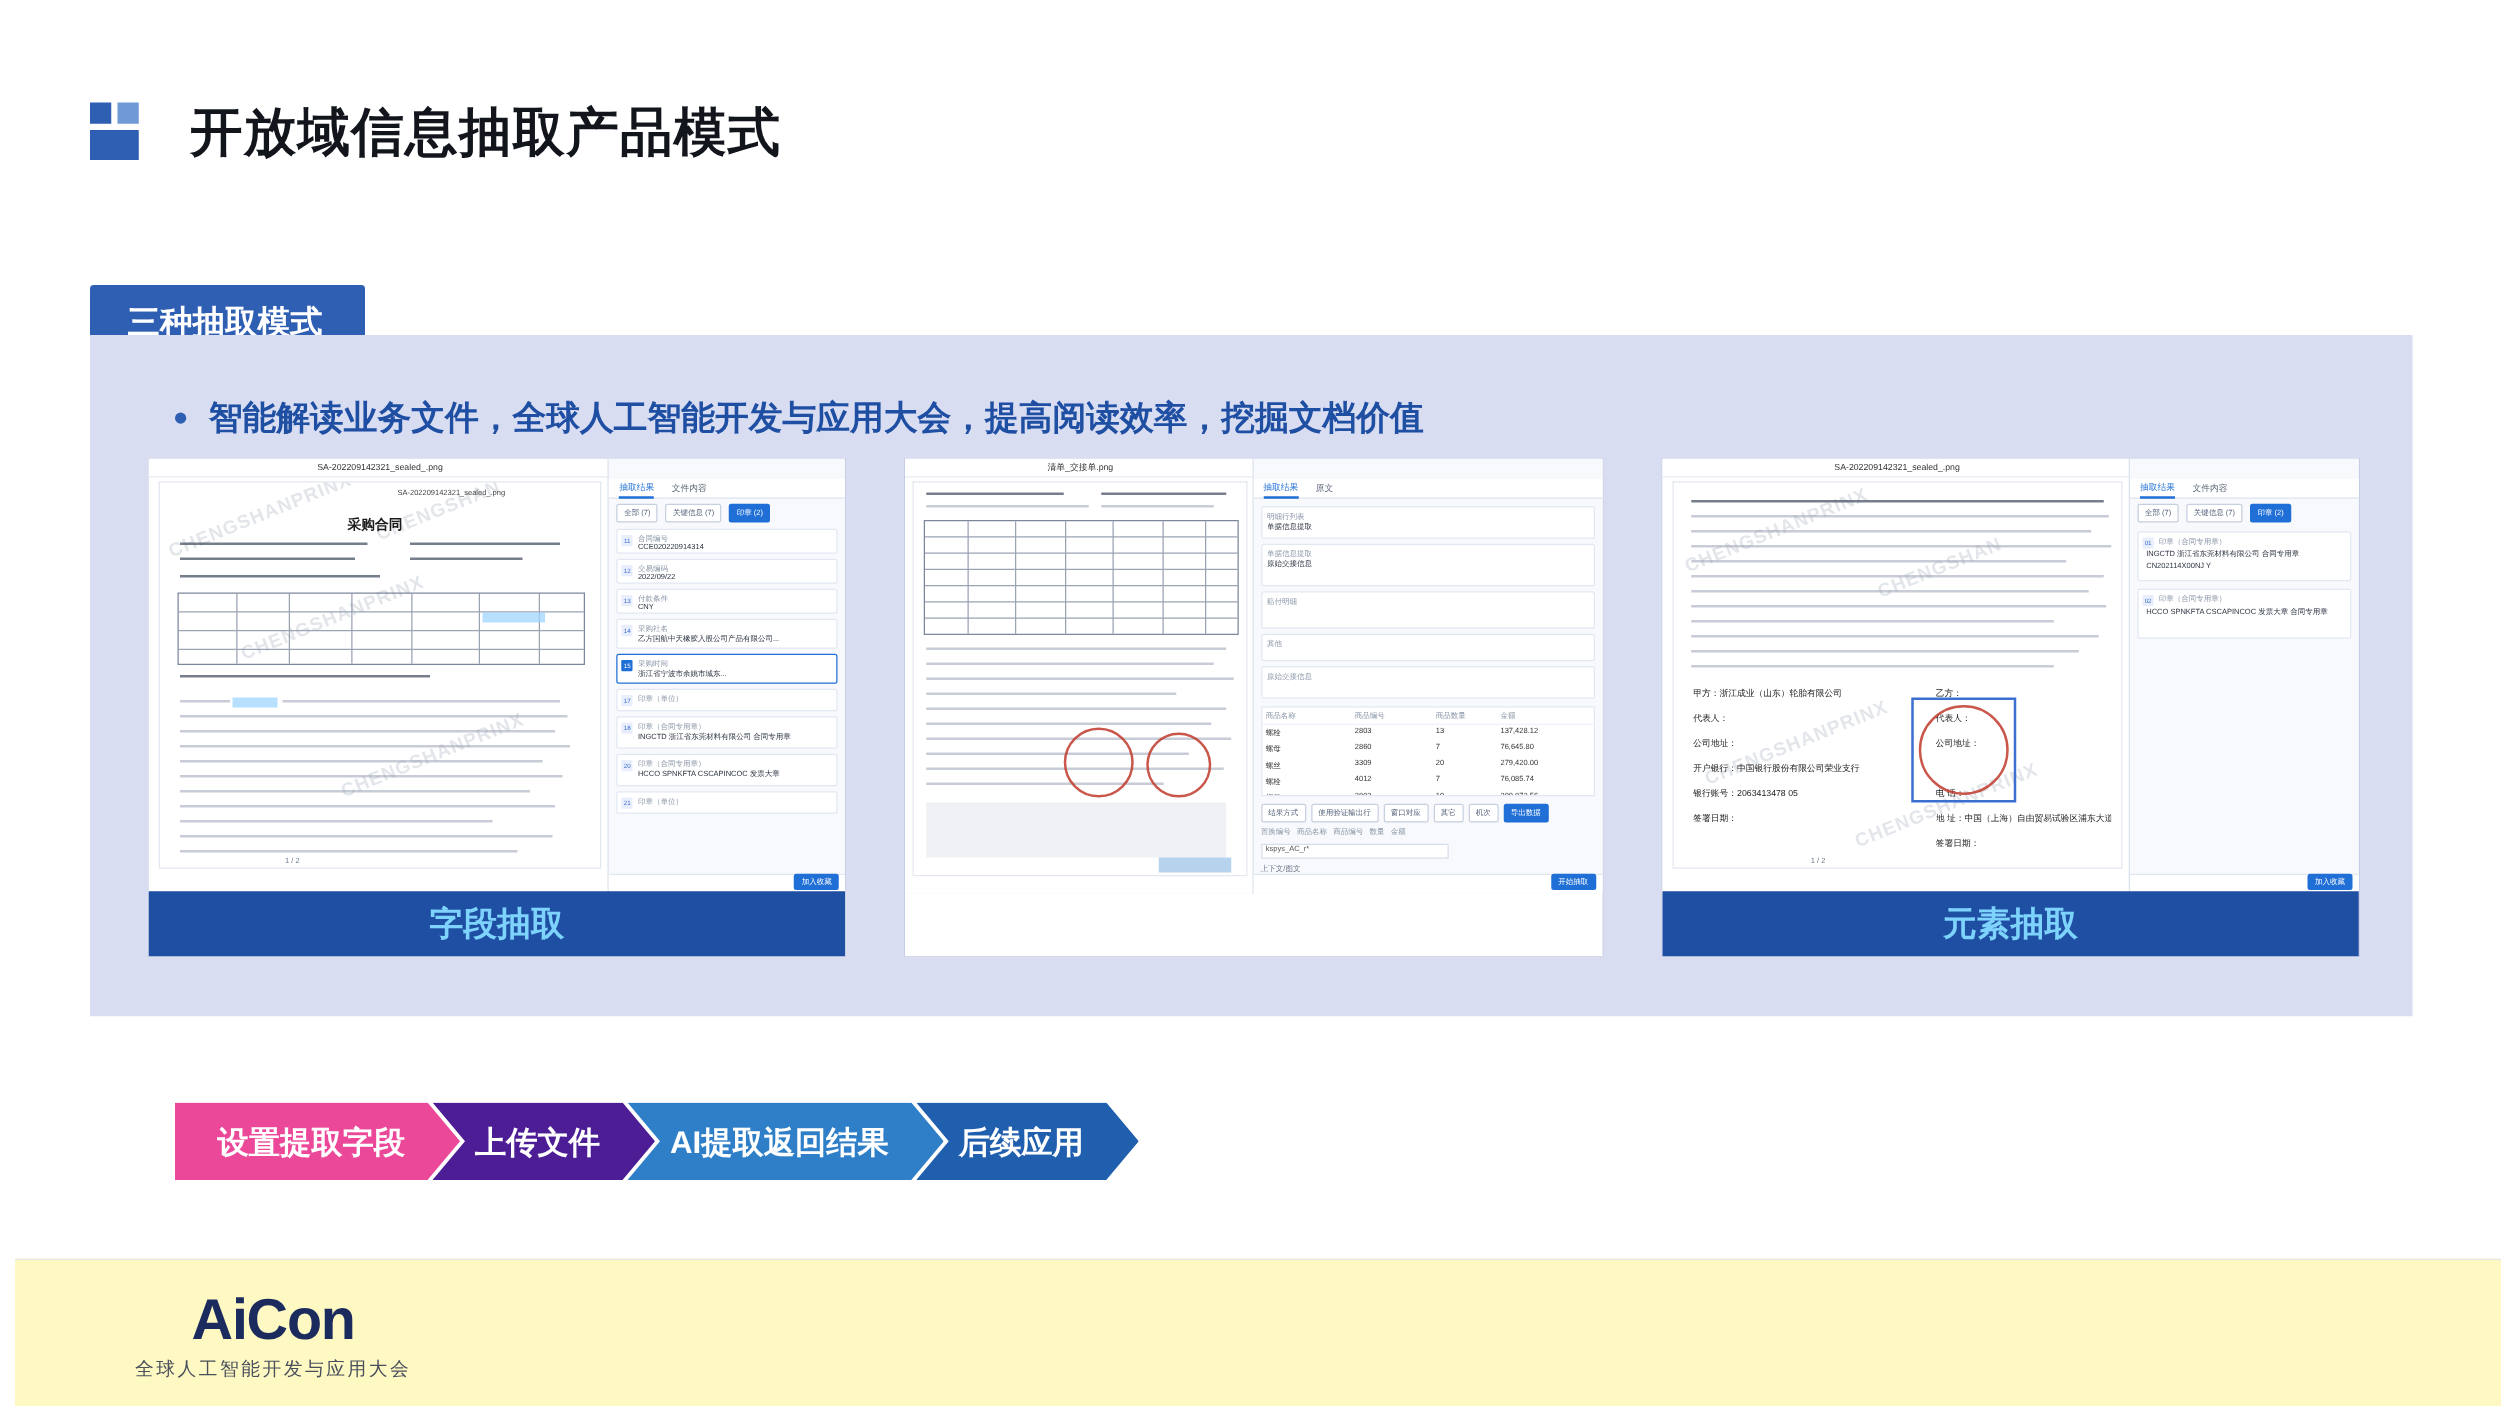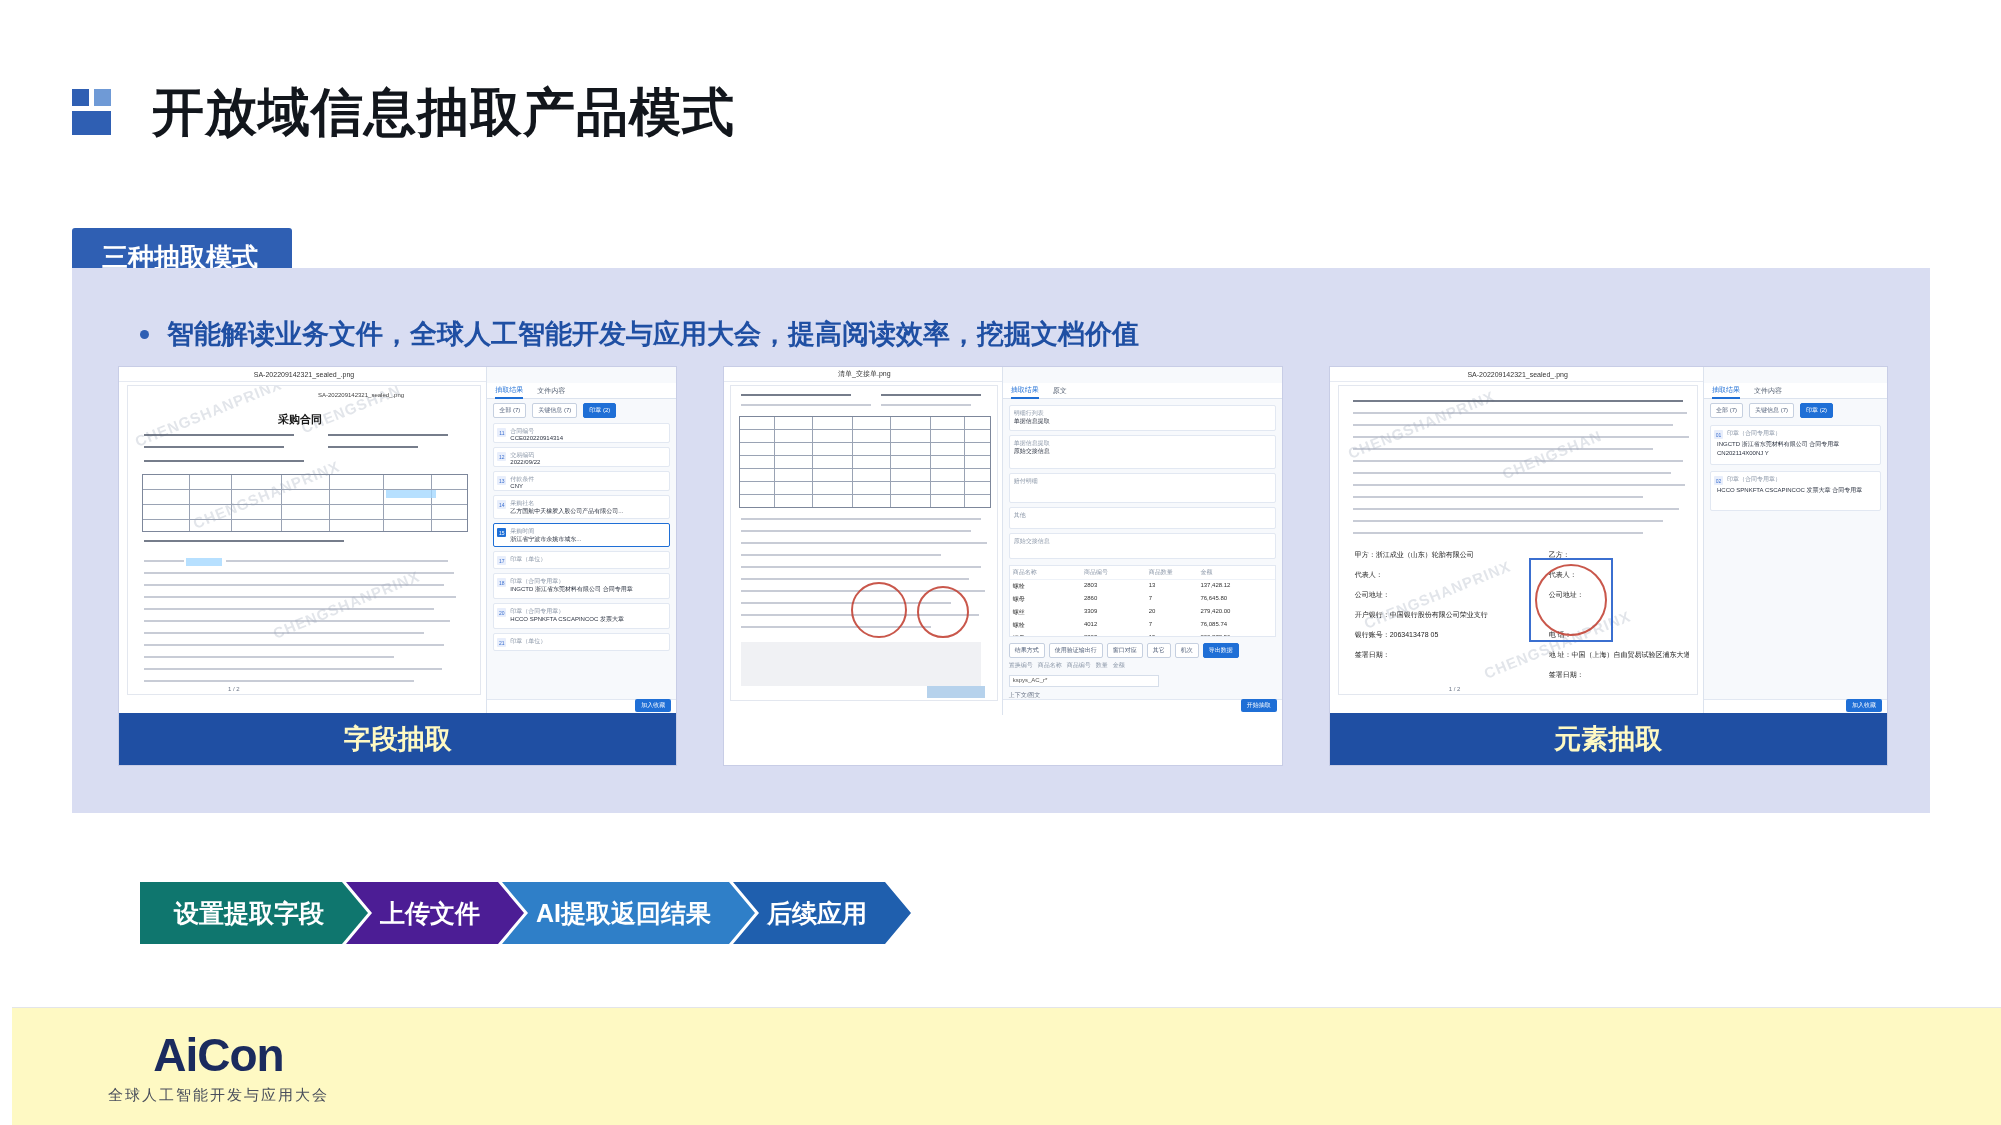--- a/index.html
+++ b/index.html
@@ -15,21 +15,21 @@
   .title-row {
     position: absolute; left: 72px; top: 78px;
     display: flex; align-items: center; gap: 24px;
   }
   .logo-mark { position: relative; width: 56px; height: 56px; }
   .logo-mark .sq { position: absolute; background: #2f5fb3; }
   .logo-mark .sq.a { left: 0; top: 4px; width: 17px; height: 17px; background:#2f5fb3;}
   .logo-mark .sq.b { left: 22px; top: 4px; width: 17px; height: 17px; background:#6f9ad6;}
   .logo-mark .sq.c { left: 0; top: 26px; width: 39px; height: 24px; background:#2f5fb3;}
   .main-title {
-    font-size: 52px; font-weight: bold; color: #12161c; letter-spacing: 1px;
+    font-size: 42px; font-weight: bold; color: #12161c; letter-spacing: 1px;
     white-space: nowrap;
   }
 
   
   .panel {
     position: absolute; left: 72px; top: 268px;
     width: 1858px; height: 545px;
     background: #d9ddf2;
   }
   .panel-tab {
@@ -52,21 +52,21 @@
   
   .cards {
     position: absolute; left: 118px; top: 366px;
     width: 1770px; height: 420px;
     display: flex; gap: 46px;
   }
   .card { width: 560px; height: 400px; position: relative; background:#fff; border:1px solid #c8cde6; }
   .card-shot { position: relative; width: 100%; height: 348px; overflow: hidden; background: #f2f4f8; }
   .card-caption {
     position: absolute; left: 0; bottom: 0; width: 100%; height: 52px;
-    background: #1f4fa3; color: #fef9c3; font-size: 27px; font-weight: bold;
+    background: #1f4fa3; color: #7dd3fc; font-size: 27px; font-weight: bold;
     display: flex; align-items: center; justify-content: center;
   }
 
   
   .doc-area { position: absolute; left: 0; top: 0; bottom: 0; background: #fff; }
   .side-area { position: absolute; top: 0; bottom: 0; right: 0; background: #f7f9fc; border-left: 1px solid #dce3ee; }
   .shot-header {
     position: absolute; top: 0; left: 0; right: 0; height: 15px;
     background: #fff; border-bottom: 1px solid #e6eaf2;
     font-size: 7px; color: #333; display:flex; align-items:center; justify-content:center;
@@ -505,21 +505,21 @@
             <span class="btm-btn">加入收藏</span>
           </div>
         </div>
       </div>
       <div class="card-caption">元素抽取</div>
     </div>
 
   </div>
 
   <div class="flow">
-    <div class="chevron" style="background:#0f766e;">设置提取字段</div>
+    <div class="chevron" style="background:#ec4899;">设置提取字段</div>
     <div class="chevron" style="background:#4c1d95;">上传文件</div>
     <div class="chevron" style="background:#2f7fc8;">AI提取返回结果</div>
     <div class="chevron" style="background:#1f5fae;">后续应用</div>
   </div>
 
   <div class="footer">
     <div class="aicon">
       <div class="word">
         <span>AiCon</span>
       </div>

